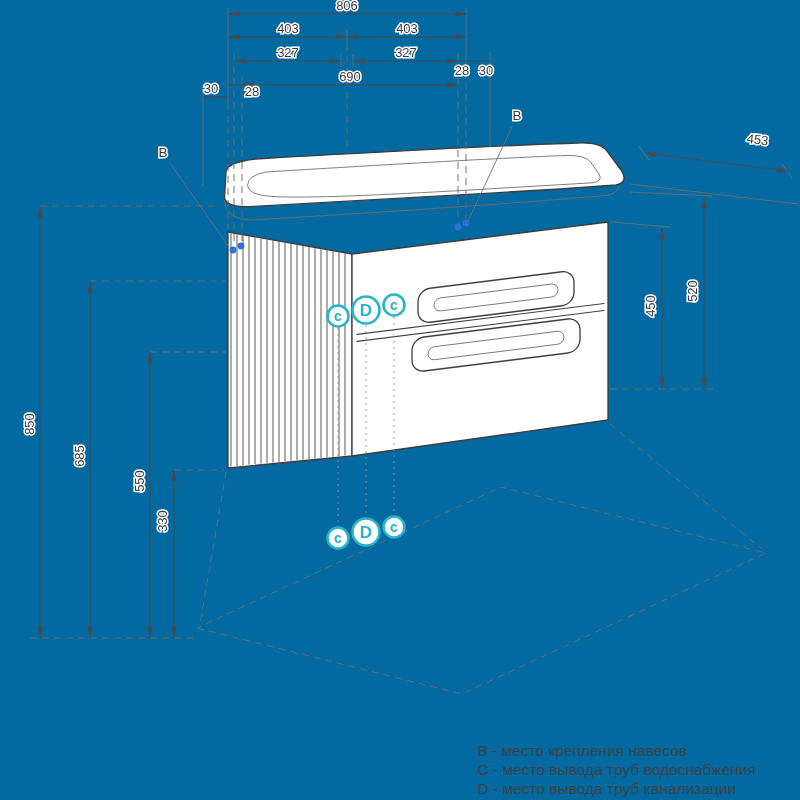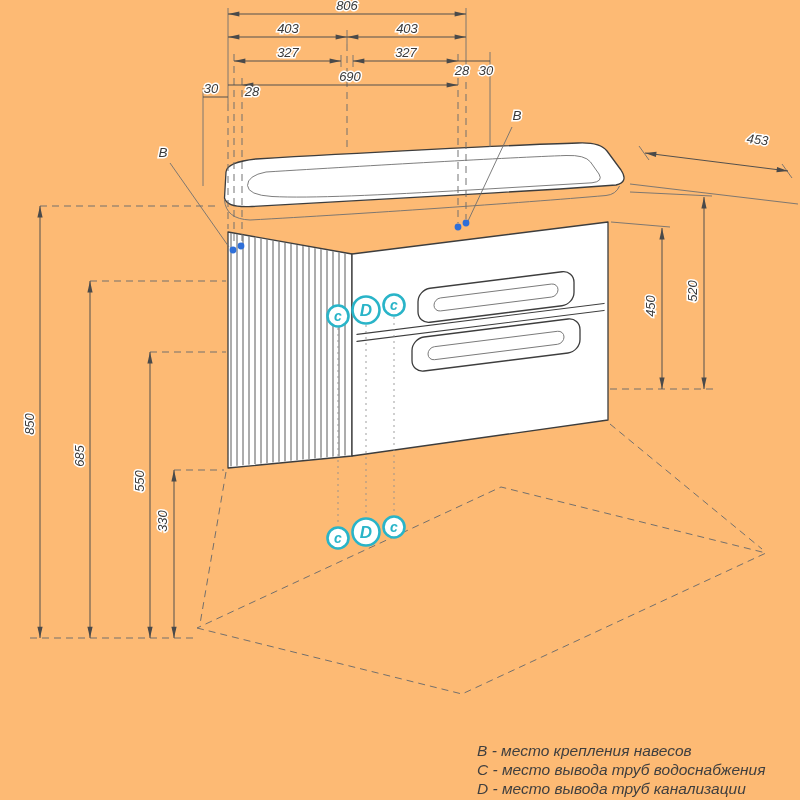--- a/index.html
+++ b/index.html
@@ -1,16 +1,16 @@
 <!DOCTYPE html>
 <html><head>
 <meta charset="utf-8">
 <style>
   html,body{margin:0;padding:0;background:#ffffff;}
-  .stage{width:800px;height:800px;position:relative;background:#fdba74;overflow:hidden;font-style:italic;}
+  .stage{width:800px;height:800px;position:relative;background:#0369a1;overflow:hidden;}
   svg{font-family:"Liberation Sans",sans-serif;}
   .outline{fill:#ffffff;stroke:#3d3d3d;stroke-width:1.3;stroke-linejoin:round;}
   .stroke{fill:none;stroke:#3d3d3d;stroke-width:1.2;stroke-linecap:round;}
   .thin{fill:none;stroke:#6f6f6f;stroke-width:0.9;}
   .dashed{fill:none;stroke:#6b6b6b;stroke-width:0.95;stroke-dasharray:7 5;}
   .dotted{fill:none;stroke:#8e8e8e;stroke-width:0.85;stroke-dasharray:2 4;}
   .dim{fill:none;stroke:#4a4a4a;stroke-width:0.95;}
   .dim-sm{fill:none;stroke:#4a4a4a;stroke-width:0.95;}
   .dim-text{font-size:13px;fill:#3a3a3a;text-anchor:middle;paint-order:stroke;stroke:#ffffff;stroke-width:3px;}
   .label-b{font-size:13.5px;fill:#3a3a3a;text-anchor:middle;paint-order:stroke;stroke:#fff;stroke-width:3px;}

